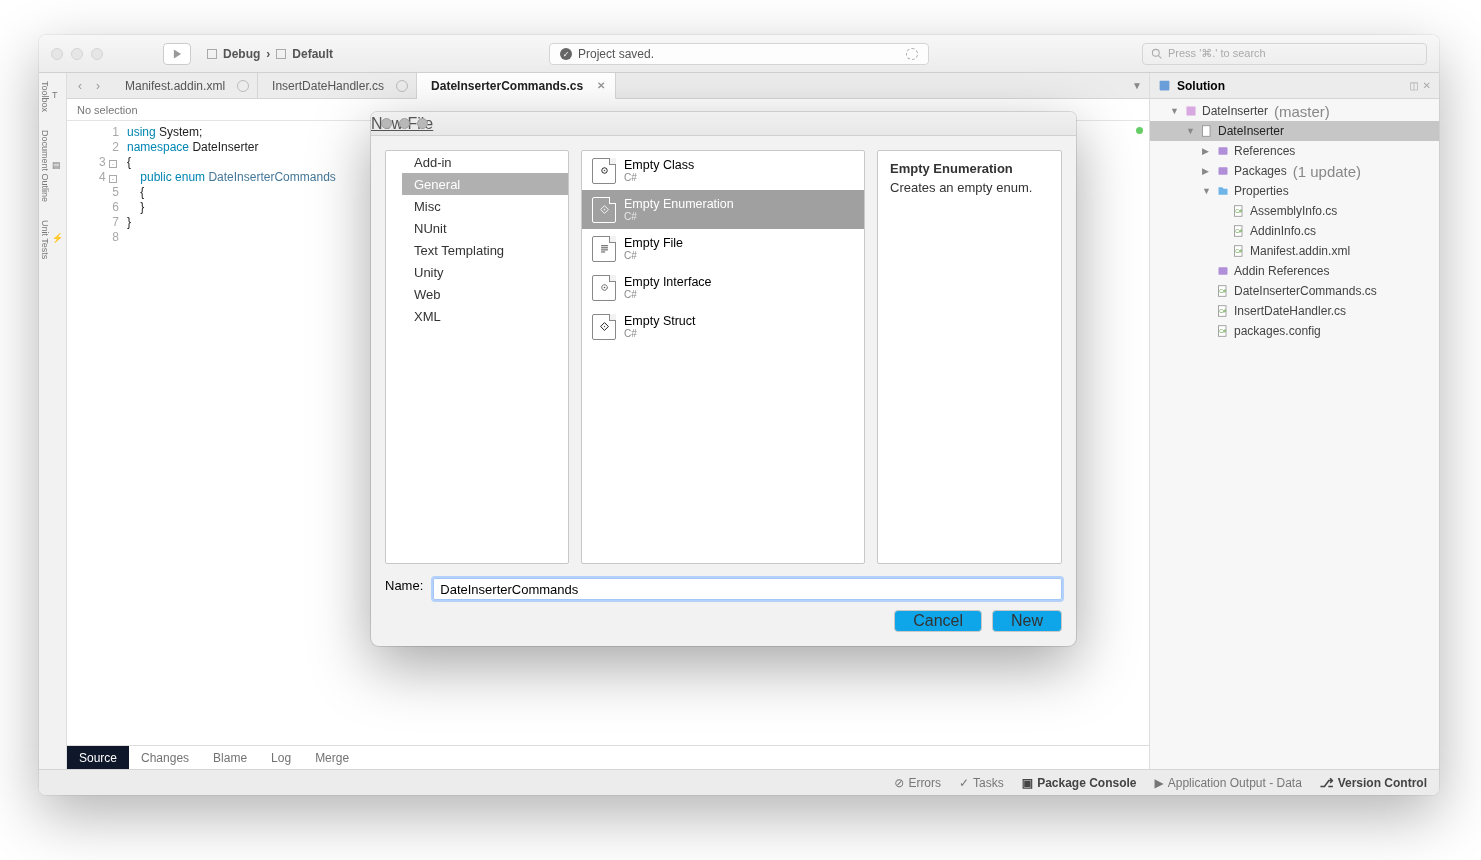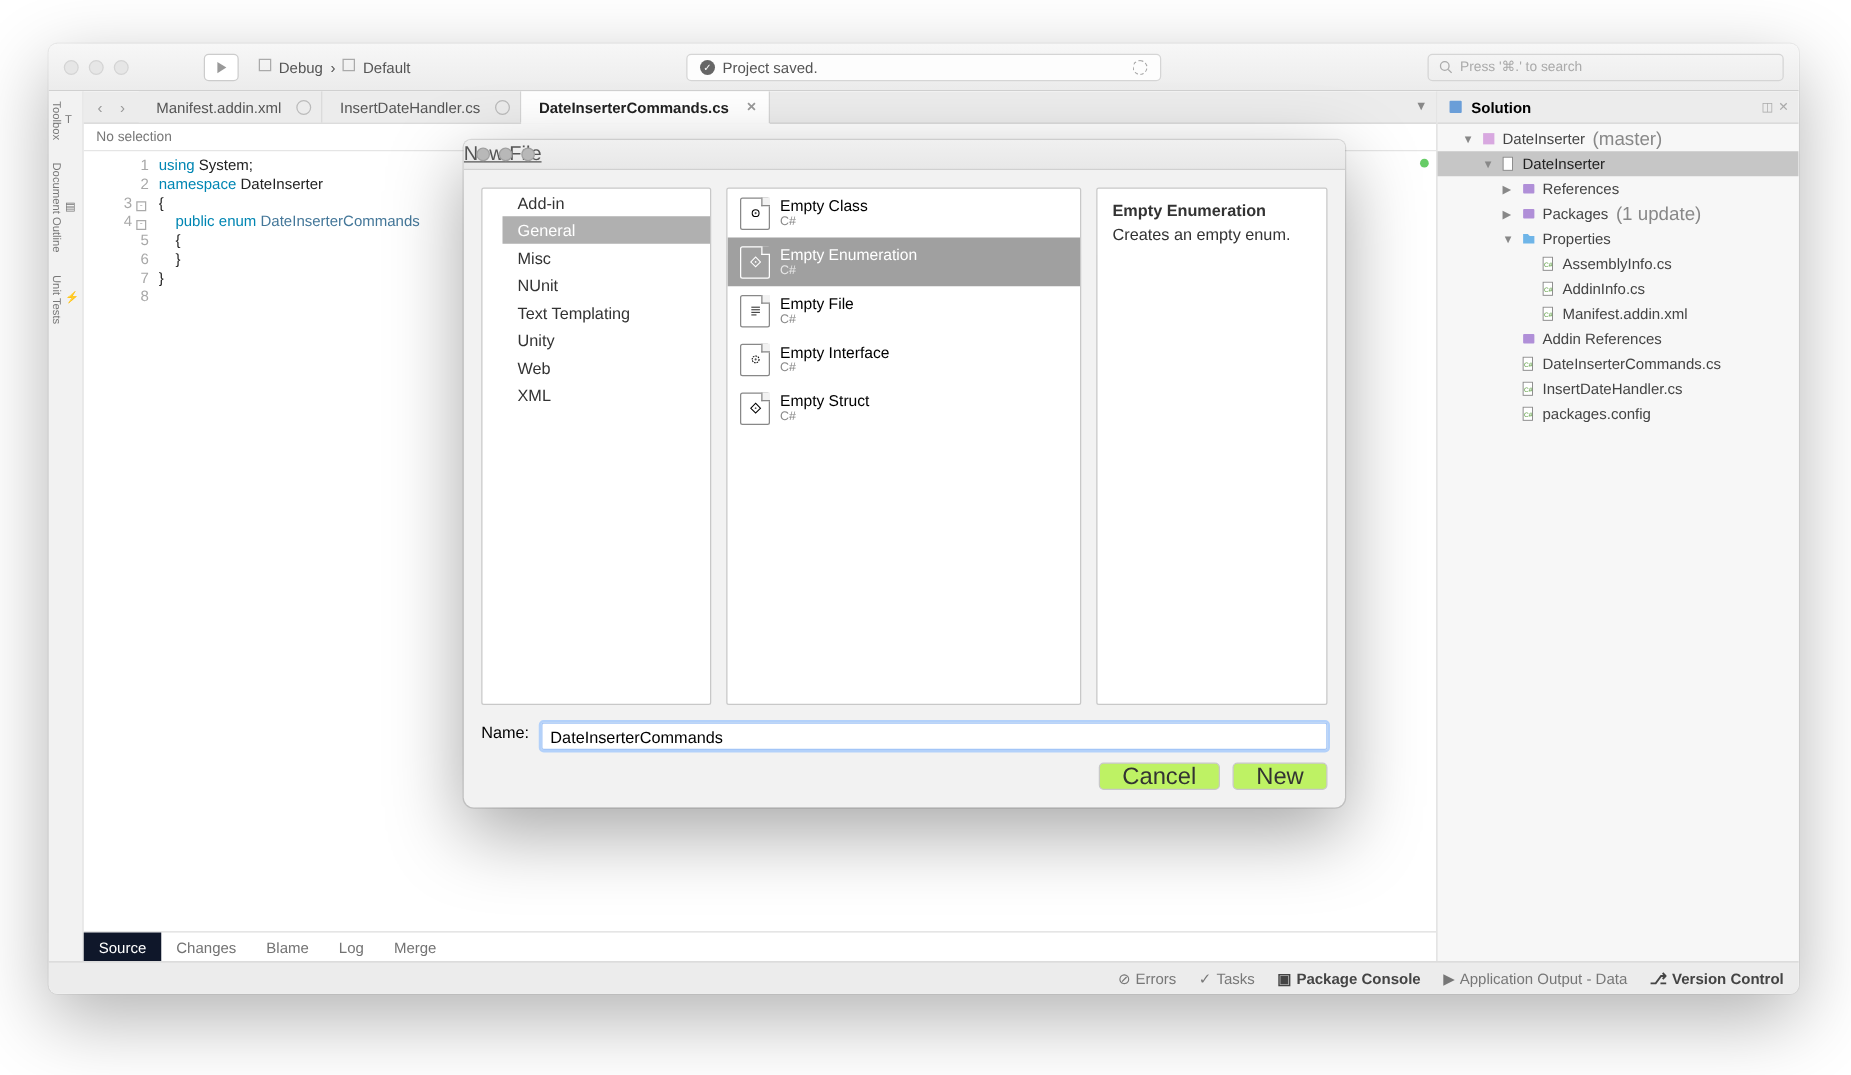--- a/index.html
+++ b/index.html
@@ -5,21 +5,21 @@
 * { box-sizing: border-box; margin: 0; padding: 0; font-family: -apple-system, "Helvetica Neue", Arial, sans-serif; }
 body { background: #fff; width: 1481px; height: 860px; position: relative; overflow: hidden; }
 
 .window { position: absolute; left: 39px; top: 35px; width: 1400px; height: 760px; background: #fff; border-radius: 7px; box-shadow: 0 20px 60px rgba(0,0,0,0.3), 0 0 0 1px rgba(0,0,0,0.05); overflow: hidden; display: flex; flex-direction: column; }
 
 .titlebar { height: 38px; background: linear-gradient(#f7f7f7, #ececec); border-bottom: 1px solid #d0d0d0; display: flex; align-items: center; padding: 0 12px; gap: 8px; }
 .traffic { display: flex; gap: 8px; margin-right: 12px; }
 .traffic span { width: 12px; height: 12px; border-radius: 50%; background: #e6e6e6; border: 1px solid #d4d4d4; }
 .play-btn { width: 28px; height: 22px; border: 1px solid #ccc; border-radius: 4px; background: #fff; display: flex; align-items: center; justify-content: center; margin-left: 40px; }
 .play-btn svg { width: 9px; height: 10px; fill: #999; }
-.config-area { display: flex; gap: 6px; margin-left: 8px; font-size: 12px; color: #555; }
+.config-area { display: flex; align-items: center; gap: 6px; margin-left: 8px; font-size: 12px; color: #555; font-weight: bold; }
 .config-icon { width: 10px; height: 10px; border: 1px solid #aaa; }
 .status-pill { flex: 0 0 auto; margin: 0 auto; position: absolute; left: 50%; transform: translateX(-50%); top: 8px; width: 380px; height: 22px; border: 1px solid #d5d5d5; border-radius: 4px; background: #fdfdfd; display: flex; align-items: center; padding: 0 10px; font-size: 12px; color: #555; gap: 6px; }
 .status-check { width: 12px; height: 12px; border-radius: 50%; background: #666; color: #fff; display: flex; align-items: center; justify-content: center; font-size: 8px; }
 .status-right { margin-left: auto; width: 12px; height: 12px; border: 1px dashed #aaa; border-radius: 50%; }
 .search-box { margin-left: auto; width: 285px; height: 22px; border: 1px solid #d5d5d5; border-radius: 4px; display: flex; align-items: center; padding: 0 8px; font-size: 11px; color: #aaa; gap: 6px; }
 .search-box svg { width: 11px; height: 11px; fill: #aaa; }
 
 .main-layout { flex: 1; display: flex; overflow: hidden; }
 .left-rail { width: 28px; background: #f2f2f2; border-right: 1px solid #ddd; display: flex; flex-direction: column; align-items: center; padding: 8px 0; gap: 18px; font-size: 9px; color: #777; }
 .rail-item { writing-mode: vertical-rl; cursor: default; display: flex; flex-direction: column; align-items: center; gap: 2px; }
@@ -88,21 +88,21 @@
 .tpl-icon::before { content: ""; position: absolute; top: -1px; right: -1px; width: 6px; height: 6px; background: #f2f2f2; border-left: 1px solid #888; border-bottom: 1px solid #888; }
 .tpl-item.sel .tpl-icon::before { border-color: #fff; background: #a0a0a0; }
 .tpl-icon svg { width: 11px; height: 11px; fill: #555; }
 .tpl-item.sel .tpl-icon svg { fill: #fff; }
 .tpl-text { display: flex; flex-direction: column; font-size: 12.5px; }
 .tpl-sub { font-size: 10px; color: #888; }
 .tpl-item.sel .tpl-sub { color: #e8e8e8; }
 .dlg-name-row { display: flex; align-items: flex-start; padding: 0 14px 10px; gap: 10px; font-size: 13px; }
 .dlg-name-row input { flex: 1; height: 22px; border: 1px solid #a3c5f7; outline: 2px solid #b3d1fa; outline-offset: 0; padding: 0 6px; font-size: 13px; border-radius: 2px; }
 .dlg-btns { display: flex; justify-content: flex-end; gap: 10px; padding: 0 14px 14px; }
-.dlg-btns button { height: 22px; padding: 0 18px; font-size: 19px; background: #bef264; border: 1px solid #c8c8c8; border-radius: 4px; color: #333; }
+.dlg-btns button { height: 22px; padding: 0 18px; font-size: 16px; background: #0ea5e9; border: 1px solid #c8c8c8; border-radius: 4px; color: #333; }
 .desc-title { font-weight: 600; margin-bottom: 4px; }
 
 .fold { display: inline-block; width: 8px; height: 8px; border: 1px solid #aaa; font-size: 7px; line-height: 6px; text-align: center; color: #aaa; margin-right: 2px; }
 </style>
 </head>
 <body>
 
 <div class="window">
 
   <div class="titlebar">

